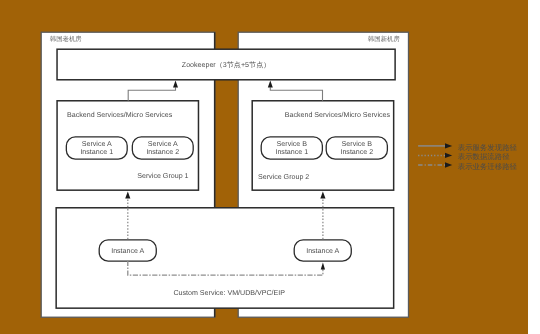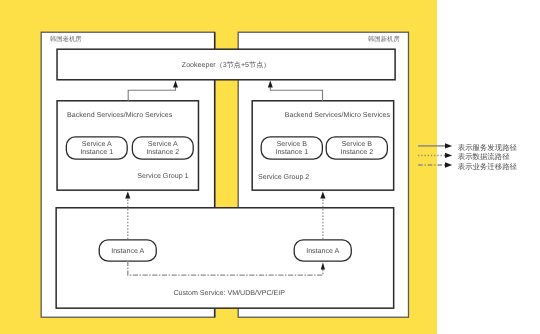--- a/index.html
+++ b/index.html
@@ -1,19 +1,19 @@
 <!DOCTYPE html>
 <html><head>
 <meta charset="utf-8">
 <title>Architecture Diagram</title>
 <style>
   html,body{margin:0;padding:0;background:#ffffff;}
   body{width:540px;height:334px;overflow:hidden;-webkit-font-smoothing:antialiased;text-rendering:geometricPrecision;
        font-family:"Liberation Sans","DejaVu Sans",sans-serif;}
-  #stage{position:relative;width:437px;height:334px;background:#fde047;}
+  #stage{position:relative;width:528px;height:334px;background:#a16207;}
   svg#d{position:absolute;left:0;top:0;width:540px;height:334px;}
   .panel{fill:#fff;stroke:#5a5a5a;stroke-width:1.3;}
   .box{fill:#fff;stroke:#2b2b2b;stroke-width:1.5;}
   .node{fill:#fff;stroke:#2b2b2b;stroke-width:1.3;}
   .ln{stroke:#7d7d7d;stroke-width:1.1;fill:none;}
   .dot{stroke:#8e8e8e;stroke-width:1.3;fill:none;stroke-dasharray:1.5 1.7;}
   .dashdot{stroke:#8e8e8e;stroke-width:1.3;fill:none;stroke-dasharray:5.2 1.5 1.5 1.5;}
   .t{fill:#4d4d4d;font-size:7.1px;font-family:"Liberation Sans","DejaVu Sans",sans-serif;}
   .tcjk{fill:#6a6a6a;font-size:6.4px;font-family:"Liberation Sans","DejaVu Sans",sans-serif;}
   .tleg{fill:#4a4a4a;font-size:7.4px;font-family:"Liberation Sans","DejaVu Sans",sans-serif;}

